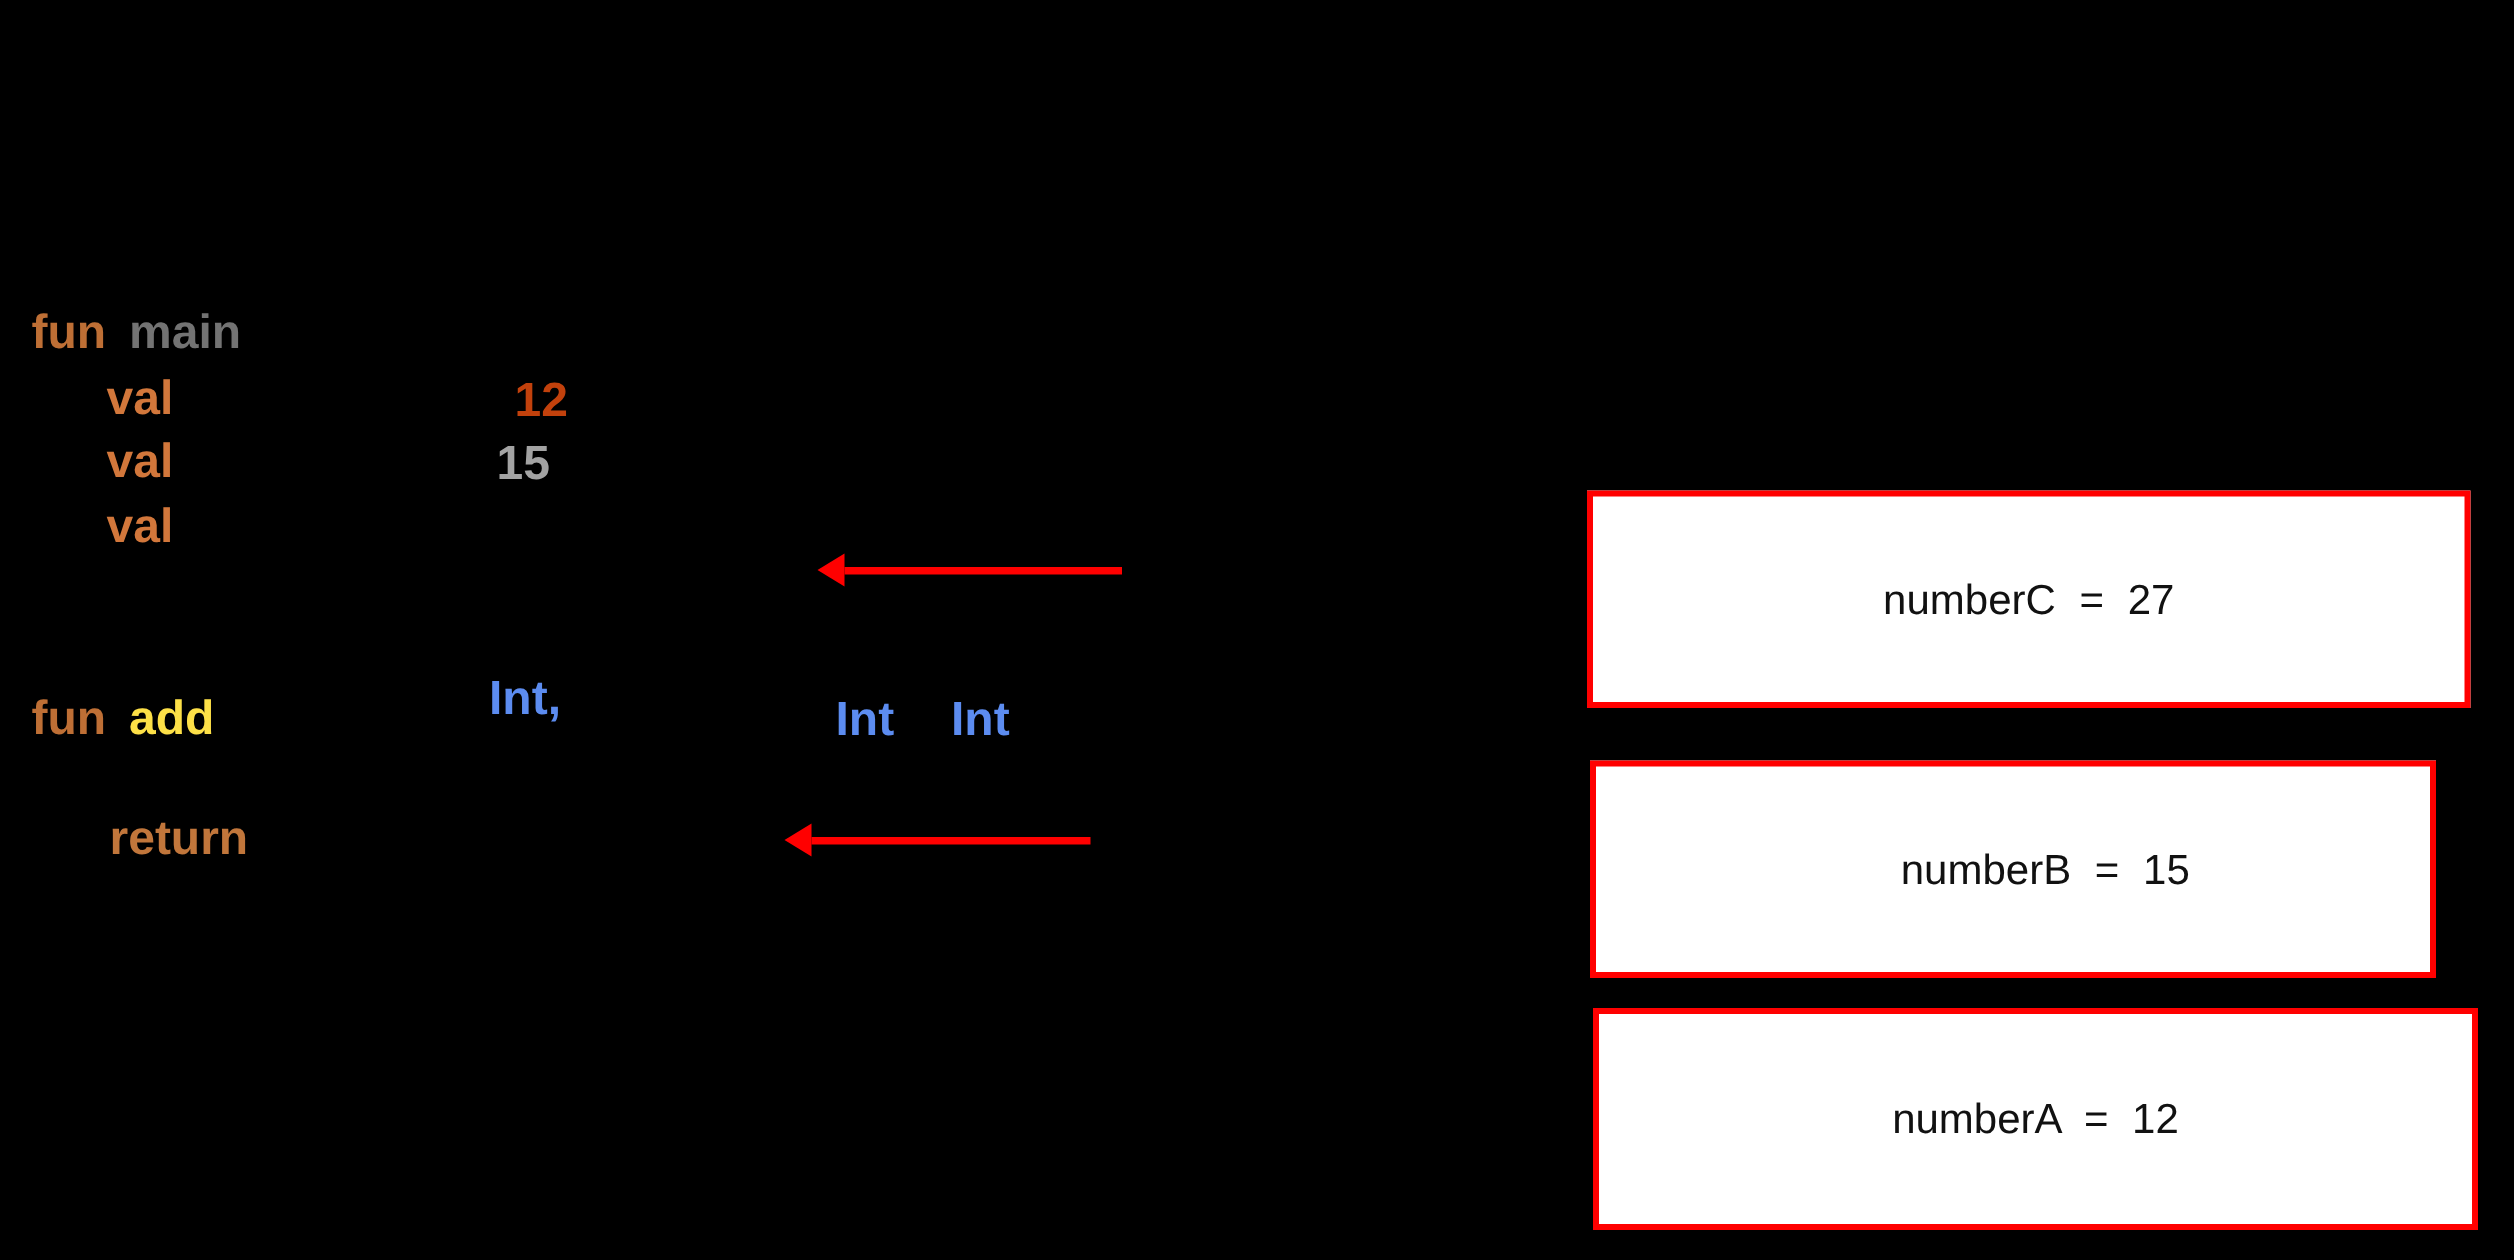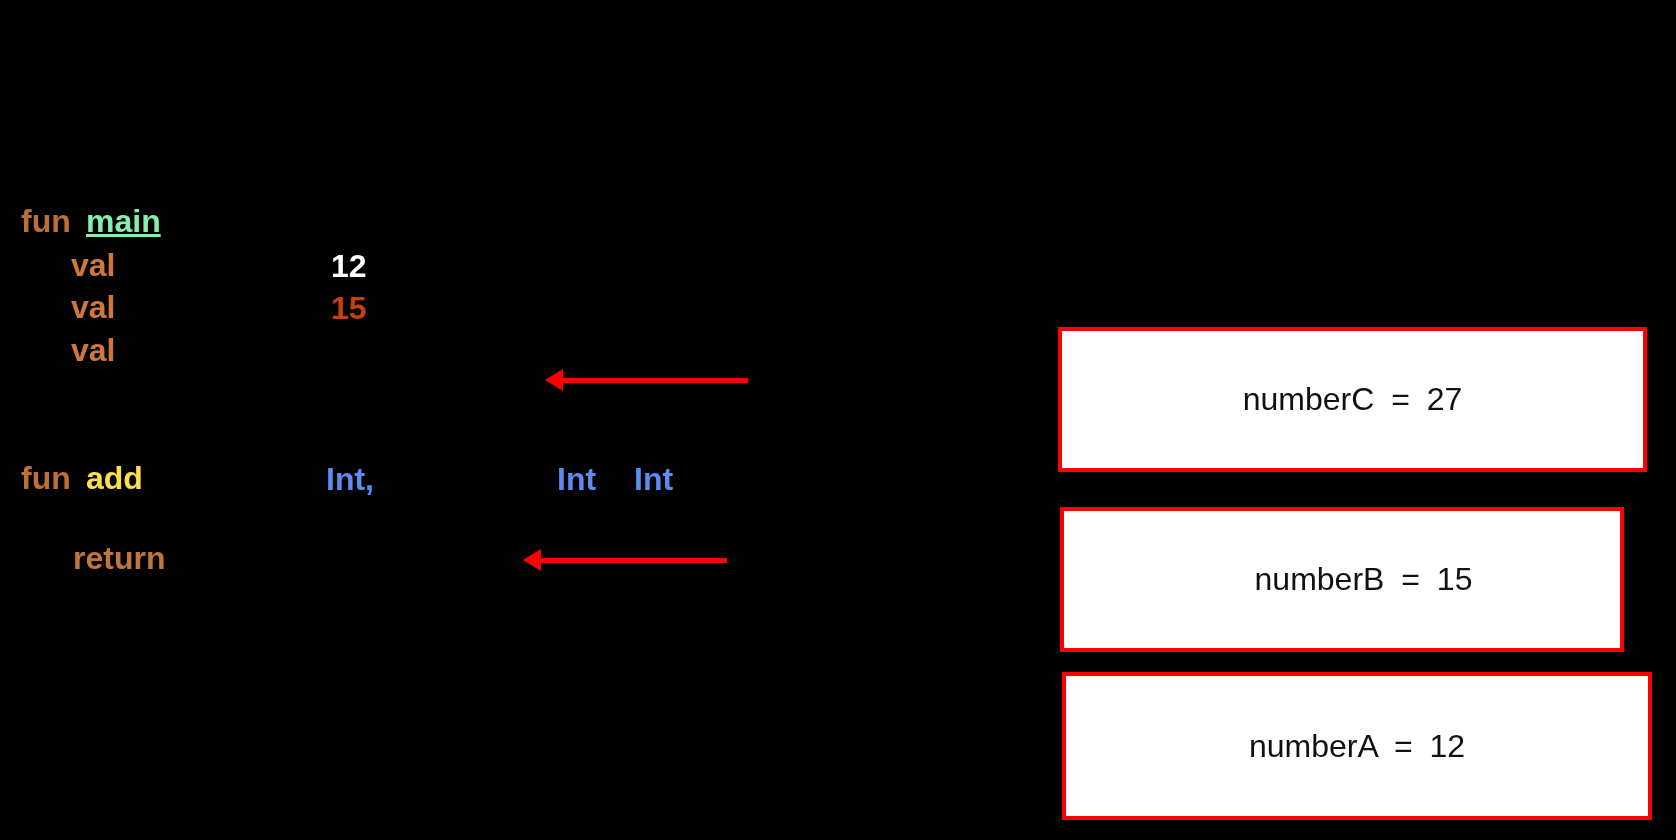--- a/index.html
+++ b/index.html
@@ -50,21 +50,21 @@
   .frame {
     position: absolute;
     background: #FFFFFF;
     border: 4px solid #FF0000;
     box-sizing: border-box;
     display: flex;
     align-items: center;
     justify-content: center;
   }
   .frame .frame-label {
-    font-size: 32px;
+    font-size: 28px;
     font-weight: 400;
     color: #111111;
     word-spacing: 8px;
     white-space: pre;
   }
 
   #frame-c { left: 1058px; top: 327px; width: 589px; height: 145px; }
   #frame-b { left: 1060px; top: 507px; width: 564px; height: 145px; padding-left: 43px; }
   #frame-a { left: 1062px; top: 672px; width: 590px; height: 148px; align-items: center; }
 
@@ -74,39 +74,39 @@
   
   #tok-fun-main   { left: 21px;  top: 205px; }
   #tok-main       { left: 86px;  top: 205px; }
   #tok-val-1      { left: 71px;  top: 249px; }
   #tok-lit-12     { left: 331px; top: 250px; }
   #tok-val-2      { left: 71px;  top: 291px; }
   #tok-lit-15     { left: 331px; top: 292px; }
   #tok-val-3      { left: 71px;  top: 334px; }
   #tok-fun-add    { left: 21px;  top: 462px; }
   #tok-add        { left: 86px;  top: 462px; }
-  #tok-int-1      { left: 326px; top: 463px; }
+  #tok-int-1      { left: 326px; top: 449px; }
   #tok-int-2      { left: 557px; top: 463px; }
   #tok-int-ret    { left: 634px; top: 463px; }
   #tok-return     { left: 73px;  top: 509px; }
 </style>
 </head>
 <body>
 
 <div id="canvas">
 
   <div>
     <span class="tok" id="tok-fun-main" style="color: rgb(190, 111, 53);">fun</span>
-    <span class="tok" id="tok-main" style="color: #86efac; text-decoration: underline;">main</span>
+    <span class="tok" id="tok-main" style="color: #737373;">main</span>
 
     <span class="tok" id="tok-val-1" style="color: rgb(210, 119, 59);">val</span>
-    <span class="tok" id="tok-lit-12" style="color: #ffffff;">12</span>
+    <span class="tok" id="tok-lit-12" style="color: #c2410c; margin-left: 12px;">12</span>
 
     <span class="tok" id="tok-val-2" style="color: rgb(210, 119, 59);">val</span>
-    <span class="tok" id="tok-lit-15" style="color: #c2410c;">15</span>
+    <span class="tok" id="tok-lit-15" style="color: #a3a3a3;">15</span>
 
     <span class="tok" id="tok-val-3" style="color: rgb(210, 119, 59);">val</span>
 
     <span class="tok" id="tok-fun-add" style="color: rgb(190, 111, 53);">fun</span>
     <span class="tok" id="tok-add" style="color: #fde047;">add</span>
     <span class="tok" id="tok-int-1" style="color: rgb(92, 140, 240);">Int,</span>
     <span class="tok" id="tok-int-2" style="color: rgb(92, 140, 240);">Int</span>
     <span class="tok" id="tok-int-ret" style="color: rgb(92, 140, 240);">Int</span>
 
     <span class="tok" id="tok-return" style="color: rgb(193, 118, 59); margin-top: 33px;">return</span>

